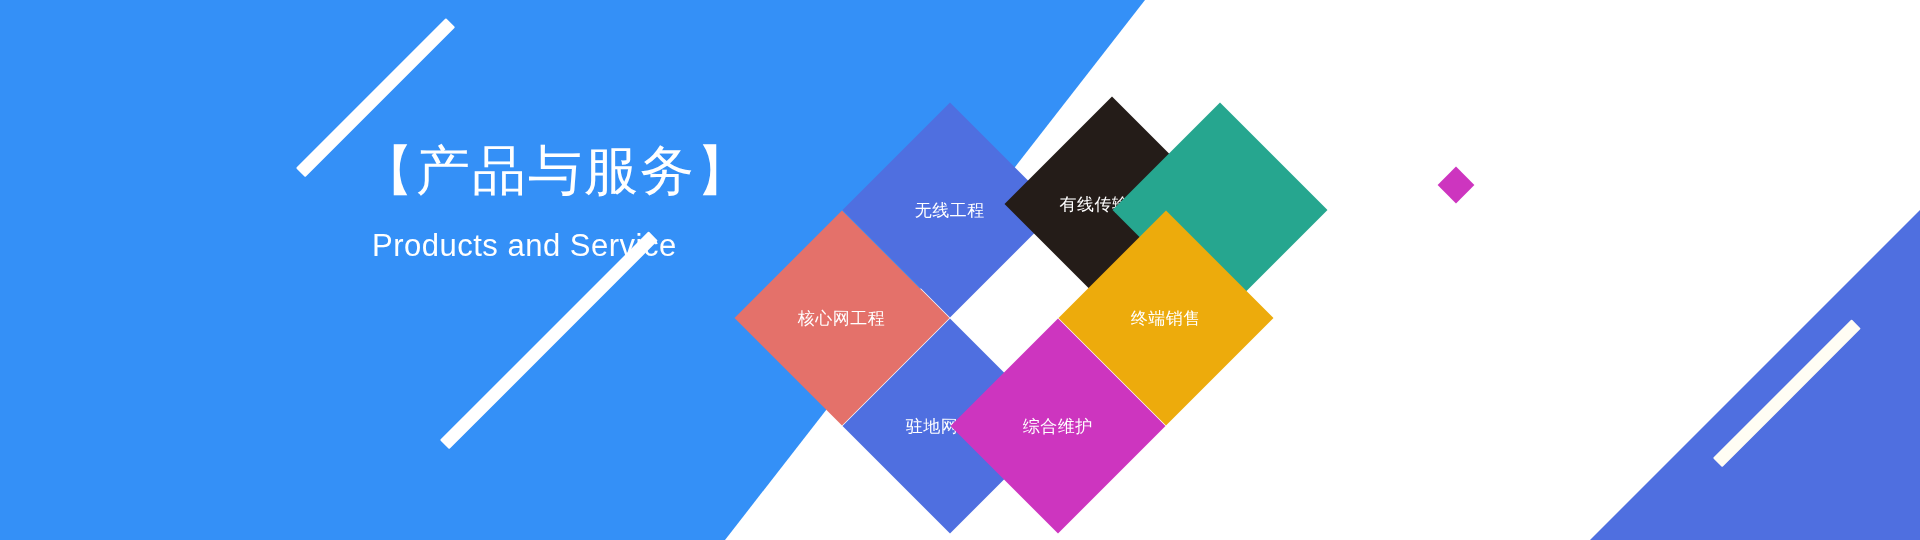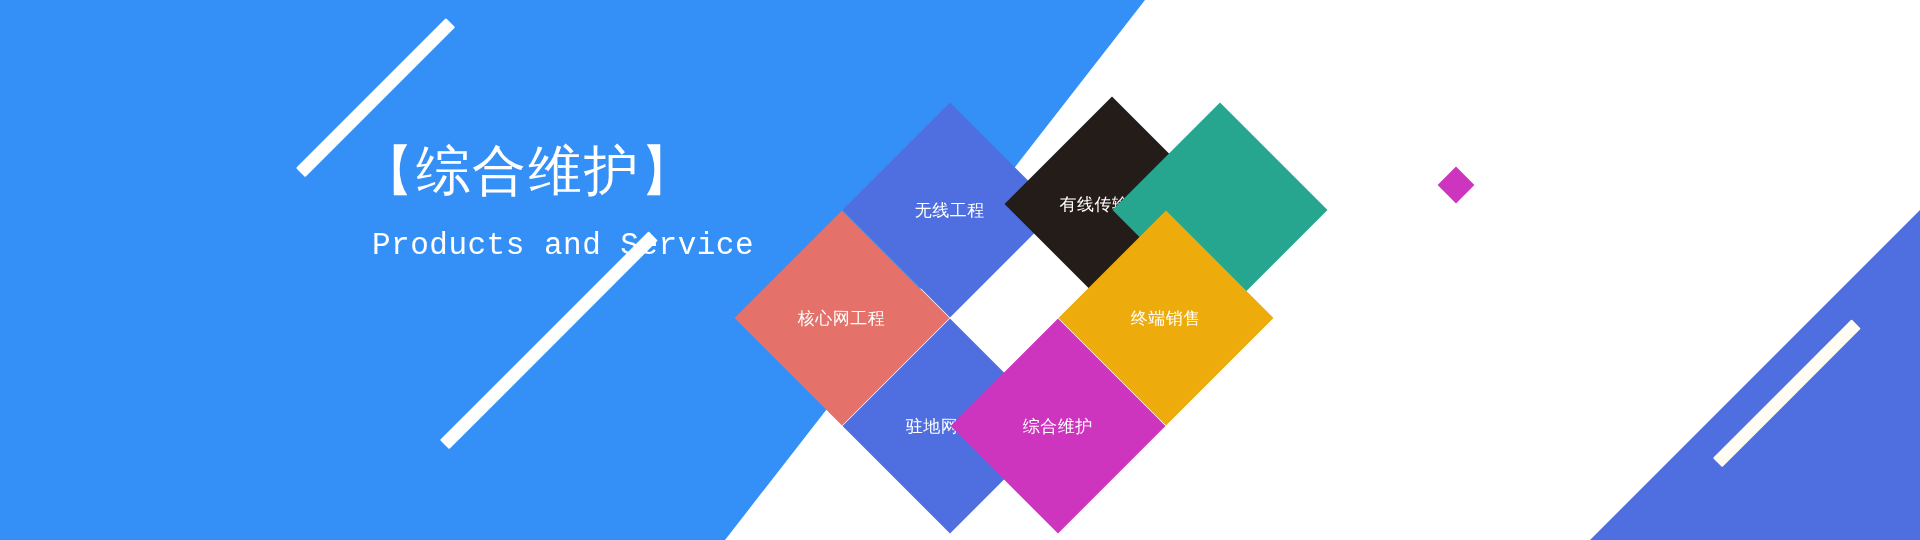--- a/index.html
+++ b/index.html
@@ -22,21 +22,21 @@
   .stripe-b{left:440px;top:440px;width:295px;height:13px;transform:rotate(-45deg);border-radius:1px;}
 
   
   .headline{position:absolute;left:360px;top:140px;width:520px;text-align:left;}
   .title-cn{
     font-family:"Liberation Serif","DejaVu Serif",serif;
     font-size:54px;line-height:62px;color:#ffffff;letter-spacing:2px;
     white-space:nowrap;margin:0;font-weight:400;
   }
   .title-en{
-    font-family:Liberation Mono, monospace;
+    font-family:Liberation Sans, sans-serif;
     font-size:31px;line-height:44px;color:#ffffff;letter-spacing:.5px;
     white-space:nowrap;margin:22px 0 0 12px;font-weight:400;
   }
 
   
   .grid{position:absolute;left:742px;top:104px;width:580px;height:336px;}
   .dia{
     position:absolute;width:152px;height:152px;transform:rotate(45deg);
     display:flex;align-items:center;justify-content:center;
   }
@@ -73,21 +73,21 @@
 <body>
 
 <div id="banner">
 
   <div class="blue-panel" style="background: rgb(52, 144, 247);"></div>
 
   <div class="stripe stripe-a"></div>
   <div class="stripe stripe-b"></div>
 
   <div class="headline">
-    <div class="title-cn">【综合维护】</div>
+    <div class="title-cn">【产品与服务】</div>
     <div class="title-en">Products and Service</div>
   </div>
 
   <div class="grid">
     <div class="dia d-wireless" style="background: rgb(79, 111, 224);">
       <span>无线工程</span>
     </div>
     <div class="dia d-core" style="background: rgb(228, 113, 106);">
       <span>核心网工程</span>
     </div>

